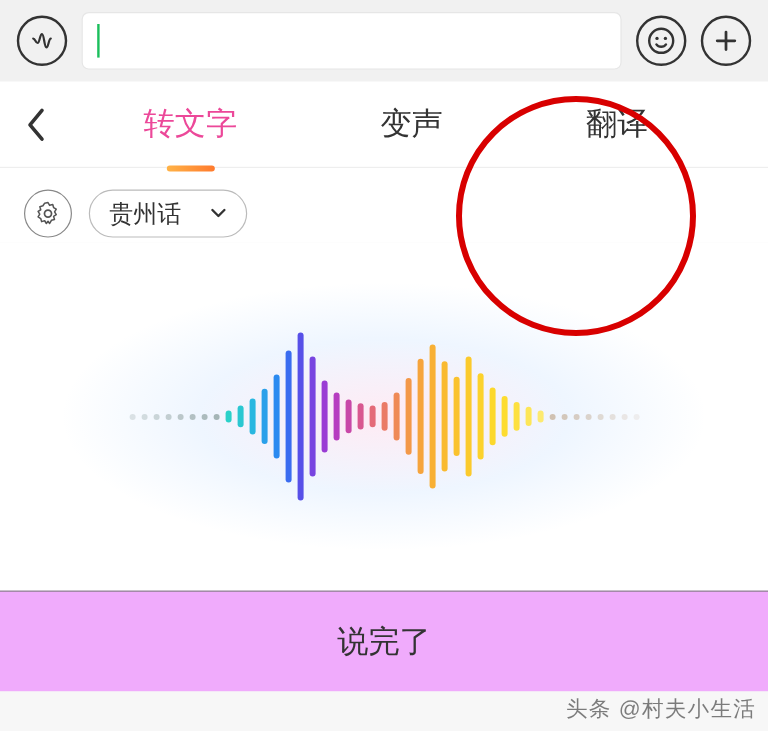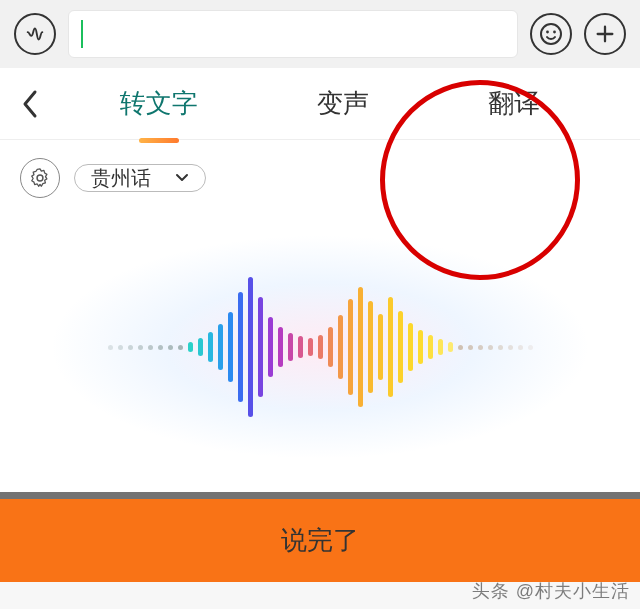--- a/index.html
+++ b/index.html
@@ -70,21 +70,21 @@
       padding-right: 40px;
     }
     .tab {
       font-size: 26px;
       color: #333;
       cursor: pointer;
       position: relative;
       padding: 8px 4px;
     }
     .tab.active {
-      color: #0f766e;
+      color: #ec4899;
     }
     .tab.active::after {
       content: "";
       position: absolute;
       bottom: -14px;
       left: 50%;
       transform: translateX(-50%);
       width: 40px;
       height: 5px;
       border-radius: 3px;
@@ -101,21 +101,21 @@
       width: 40px;
       height: 40px;
       border: 1.5px solid #888;
       border-radius: 50%;
       display: flex;
       align-items: center;
       justify-content: center;
       cursor: pointer;
     }
     .dialect-chip {
-      height: 28px;
+      height: 40px;
       border: 1.5px solid #bbb;
       border-radius: 20px;
       display: flex;
       align-items: center;
       padding: 12px 16px;
       gap: 24px;
       font-size: 20px;
       color: #333;
       cursor: pointer;
       background: #fff;
@@ -146,22 +146,22 @@
     .bar {
       width: 5px;
       border-radius: 3px;
     }
     .dot {
       width: 5px;
       height: 5px;
       border-radius: 50%;
     }
     .bottom-bar {
-      background: #f97316;
-      border-top: 7px solid #737373;
+      background: #f0abfc;
+      border-top: 1px solid #737373;
       padding: 24px 0;
       text-align: center;
       font-size: 26px;
       color: #333;
     }
     .highlight-circle {
       position: absolute;
       width: 200px;
       height: 200px;
       border: 5px solid #d80000;

